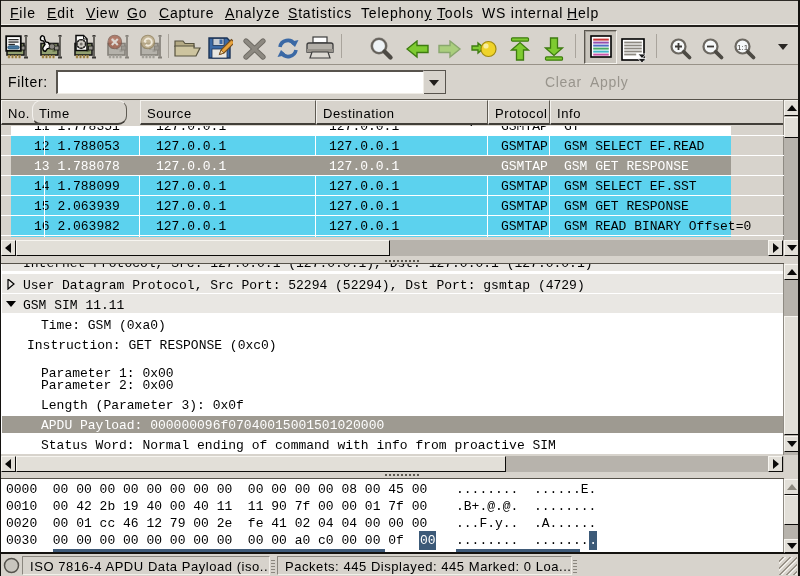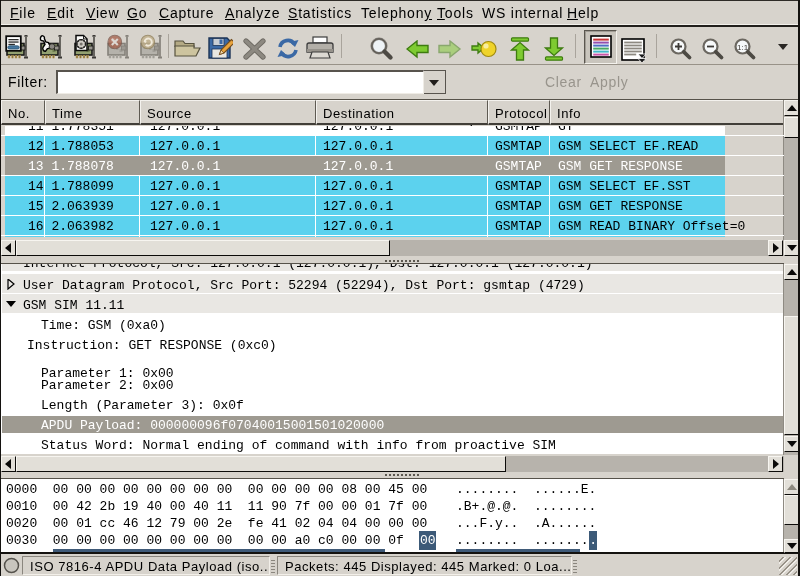--- a/index.html
+++ b/index.html
@@ -16,21 +16,21 @@
 #toolbar { left:0; top:27px; width:800px; height:38px; background:#d7d3cc; border-bottom:1px solid #989288; }
 .tsep { position:absolute; top:7px; width:1px; height:24px; background:#a9a49c; }
 
 #filterbar { left:0; top:65px; width:800px; height:34px; background:#d7d3cc; }
 #fentry { left:56px; top:5px; width:368px; height:24px; background:#fff; border-top:2px solid #58544e; border-left:2px solid #58544e; border-bottom:1px solid #efece6; border-right:1px solid #efece6; }
 #fcombo { left:424px; top:5px; width:22px; height:24px; background:#d7d3cc; border:1px solid #58544e; border-left:none; }
 .dis { color:#98948c; }
 
 #plist { left:0; top:99px; width:800px; height:158px; }
 .hdrbtn { position:absolute; top:1px; height:25px; background:#d7d3cc; border-left:1px solid #f4f2ee; border-top:1px solid #f4f2ee; border-right:1px solid #5e5a52; border-bottom:2px solid #413e38; padding:5px 0 0 6px; overflow:hidden; letter-spacing:0.6px; }
-.prow { position:absolute; left:5px; width:720px; height:20px; }
+.prow { position:absolute; left:11px; width:720px; height:20px; }
 .prow span { position:absolute; top:3px; }
 .cyan { background:#5cd2ee; }
 .sel { background:#9e9a91; color:#fff; }
 
 .sbtrack { position:absolute; background:#b7b3ac; }
 .sbthumb { position:absolute; background:#e2dfd8; border:1px solid; border-color:#f7f5f0 #0c0b09 #0c0b09 #f7f5f0; }
 .sbbtn { position:absolute; background:#e2dfd8; border:1px solid; border-color:#f7f5f0 #0c0b09 #0c0b09 #f7f5f0; }
 .arr { position:absolute; width:0; height:0; }
 .arr.up    { left:2px; top:4px;  border-left:5px solid transparent; border-right:5px solid transparent; border-bottom:6px solid #0a0908; }
 .arr.down  { left:2px; top:4px;  border-left:5px solid transparent; border-right:5px solid transparent; border-top:6px solid #0a0908; }
@@ -239,21 +239,21 @@
   <span class="abs" style="left:452px; top:9px; font-size:14px; letter-spacing:0.7px;margin-top:36px;">Expression...</span>
   <span class="abs dis" style="left:545px; top:9px; font-size:14px; letter-spacing:0.7px;">Clear</span>
   <span class="abs dis" style="left:590px; top:9px; font-size:14px; letter-spacing:0.7px;">Apply</span>
 </div>
 
 <div id="plist" class="abs">
   <div class="abs" style="left:0; top:0; width:800px; height:1px; background:#56524a;"></div>
   <div class="abs" style="left:0; top:1px; width:1px; height:156px; background:#56524a;"></div>
 
   <div class="hdrbtn" style="left:1px;   width:44px;">No.</div>
-  <div class="hdrbtn" style="left:45px;  width:95px;">Time</div>
+  <div class="hdrbtn" style="left:32px;  width:95px;border-radius:9px;">Time</div>
   <div class="hdrbtn" style="left:140px; width:176px;">Source</div>
   <div class="hdrbtn" style="left:316px; width:172px;">Destination</div>
   <div class="hdrbtn" style="left:488px; width:62px;">Protocol</div>
   <div class="hdrbtn" style="left:550px; width:234px;">Info</div>
 
   <div class="abs" style="left:0; top:27px; width:784px; height:111px; overflow:hidden;">
     <div class="prow mono" style="top:-10px; background:#fff;"><span style="left:23px">11 1.778351</span><span style="left:145px">127.0.0.1</span><span style="left:318px">127.0.0.1</span><span style="left:490px">GSMTAP</span><span style="left:553px">GT</span></div>
     <div class="prow mono cyan" style="top:10px;"><span style="left:23px">12 1.788053</span><span style="left:145px">127.0.0.1</span><span style="left:318px">127.0.0.1</span><span style="left:490px">GSMTAP</span><span style="left:553px">GSM SELECT EF.READ</span></div>
     <div class="prow mono sel" style="top:30px; z-index:2;"><span style="left:23px">13 1.788078</span><span style="left:145px">127.0.0.1</span><span style="left:318px">127.0.0.1</span><span style="left:490px">GSMTAP</span><span style="left:553px">GSM GET RESPONSE</span></div>
     <div class="prow mono cyan" style="top:50px;"><span style="left:23px">14 1.788099</span><span style="left:145px">127.0.0.1</span><span style="left:318px">127.0.0.1</span><span style="left:490px">GSMTAP</span><span style="left:553px">GSM SELECT EF.SST</span></div>

